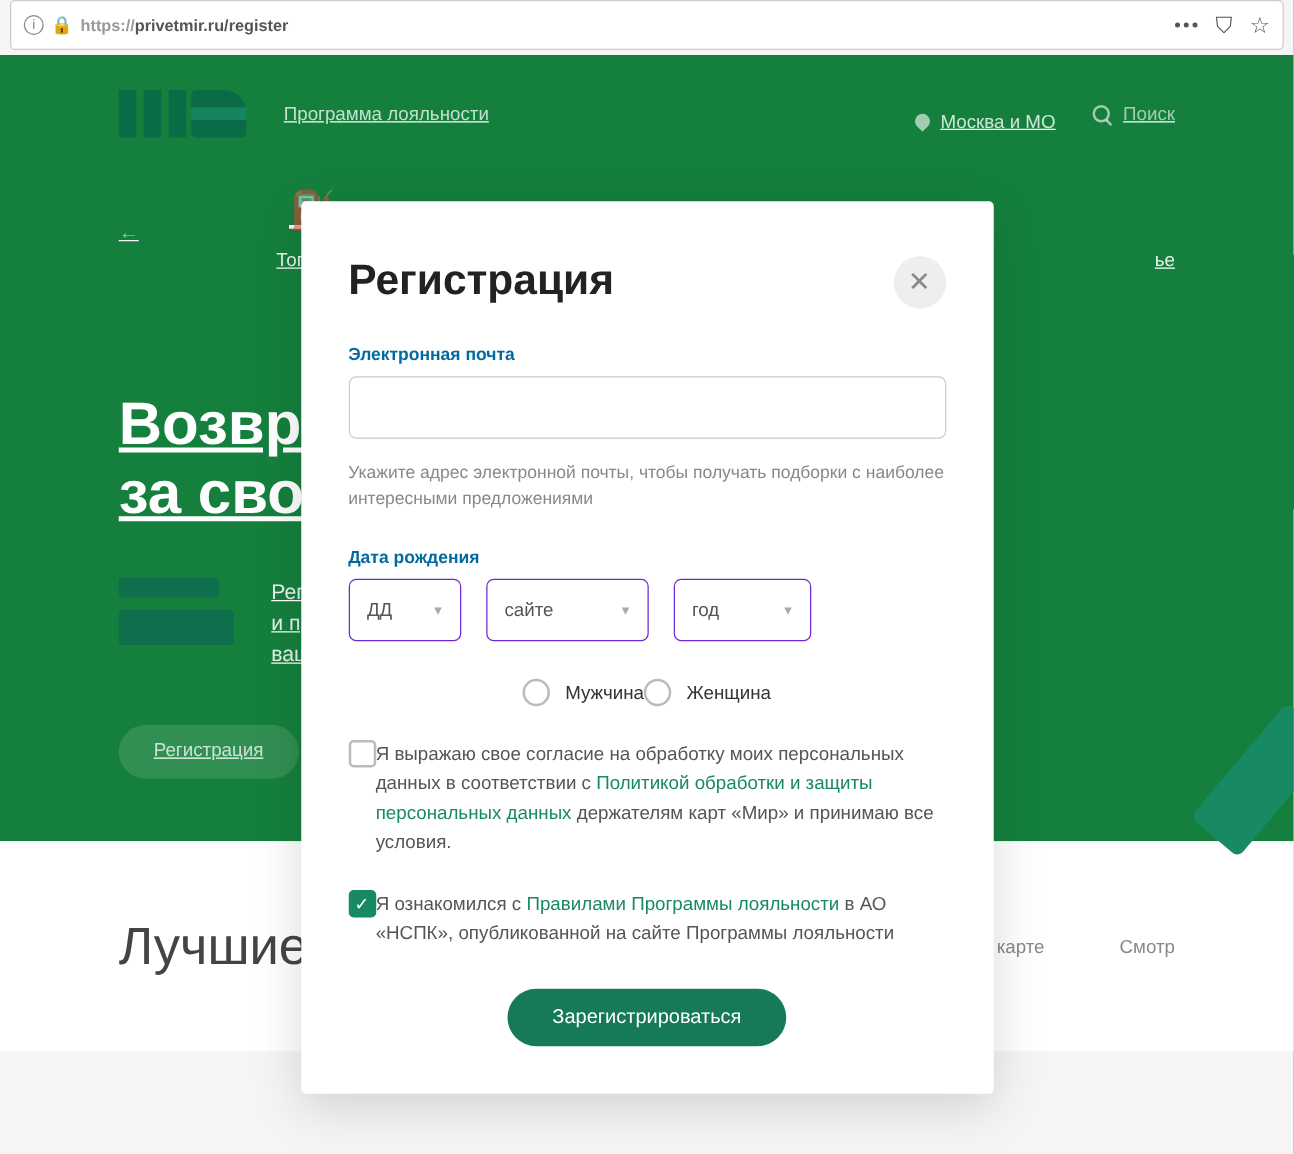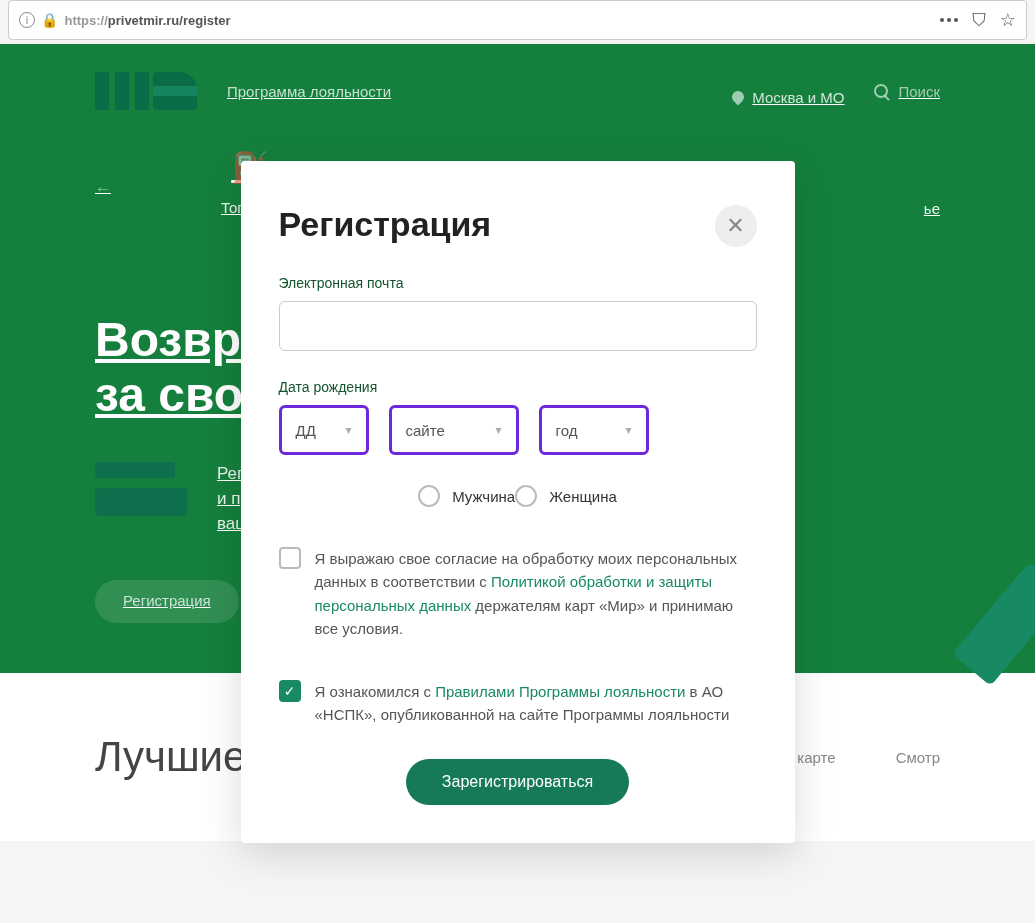--- a/index.html
+++ b/index.html
@@ -129,41 +129,41 @@
     box-shadow: 0 10px 40px rgba(0,0,0,0.15);
     pointer-events: auto;
   }
   .modal-header { display: flex; justify-content: space-between; align-items: flex-start; }
   .modal-title { font-size: 34px; font-weight: 600; color: #222; }
   .close-btn {
     width: 42px; height: 42px; border-radius: 50%;
     background: #eee; display: flex; align-items: center; justify-content: center;
     color: #888; font-size: 22px; cursor: pointer;
   }
-  .field-label { font-size: 14px; color: #14532d; margin-top: 28px; margin-bottom: 10px; }
+  .field-label { font-size: 14px; color: #0369a1; margin-top: 28px; margin-bottom: 10px; font-weight: bold; }
   .text-input {
     width: 100%; height: 50px; border: 1px solid #ccc; border-radius: 6px;
     padding: 0 14px; font-size: 16px;
   }
   .hint { font-size: 14px; color: #888; line-height: 1.5; margin-top: 16px; }
   .date-row { display: flex; gap: 20px; margin-top: 0; }
   .select-box {
-    height: 50px; border: 3px solid #6d28d9; border-radius: 6px;
+    height: 50px; border: 1px solid #6d28d9; border-radius: 6px;
     display: flex; align-items: center; justify-content: space-between;
     padding: 0 14px; color: #555; font-size: 15px;
     position: relative;
   }
   .sel-day { width: 90px; }
   .sel-month { width: 130px; }
   .sel-year { width: 110px; }
   .chev { color: #aaa; font-size: 12px; }
   .gender-row { display: flex; justify-content: center; margin-top: 30px; }
   .radio-opt { display: flex; align-items: center; gap: 12px; color: #333; font-size: 15px; }
   .radio-circle { width: 22px; height: 22px; border: 2px solid #bbb; border-radius: 50%; }
-  .check-row { display: flex; gap: 14px; margin-top: 40px; align-items: flex-start; }
+  .check-row { display: flex; margin-top: 27px; align-items: flex-start; }
   .checkbox {
     width: 22px; height: 22px; border: 2px solid #bbb; border-radius: 4px;
     flex-shrink: 0; display: flex; align-items: center; justify-content: center;
   }
   .checkbox.checked { background: #188a63; border-color: #188a63; color: #fff; font-size: 14px; }
   .check-text { font-size: 15px; color: #555; line-height: 1.55; }
   .check-text .link { color: #188a63; }
   .submit-row { display: flex; justify-content: center; margin-top: 32px; align-items: flex-end; }
   .submit-btn {
     background: #157a55; color: #fff; font-size: 16px;
@@ -266,20 +266,21 @@
     <div class="modal">
       <div class="modal-header">
         <div class="modal-title">Регистрация</div>
         <div class="close-btn">
           <span>✕</span>
         </div>
       </div>
 
       <div class="field-label">Электронная почта</div>
       <input type="text" class="text-input" style="">
+      <div class="hint">Укажите адрес электронной почты, чтобы получать подборки с наиболее интересными предложениями</div>
 
       <div class="field-label">Дата рождения</div>
       <div class="date-row">
         <div class="select-box sel-day">
           <span>ДД</span>
           <span class="chev">▾</span>
         </div>
         <div class="select-box sel-month">
           <span>сайте</span>
           <span class="chev">▾</span>

